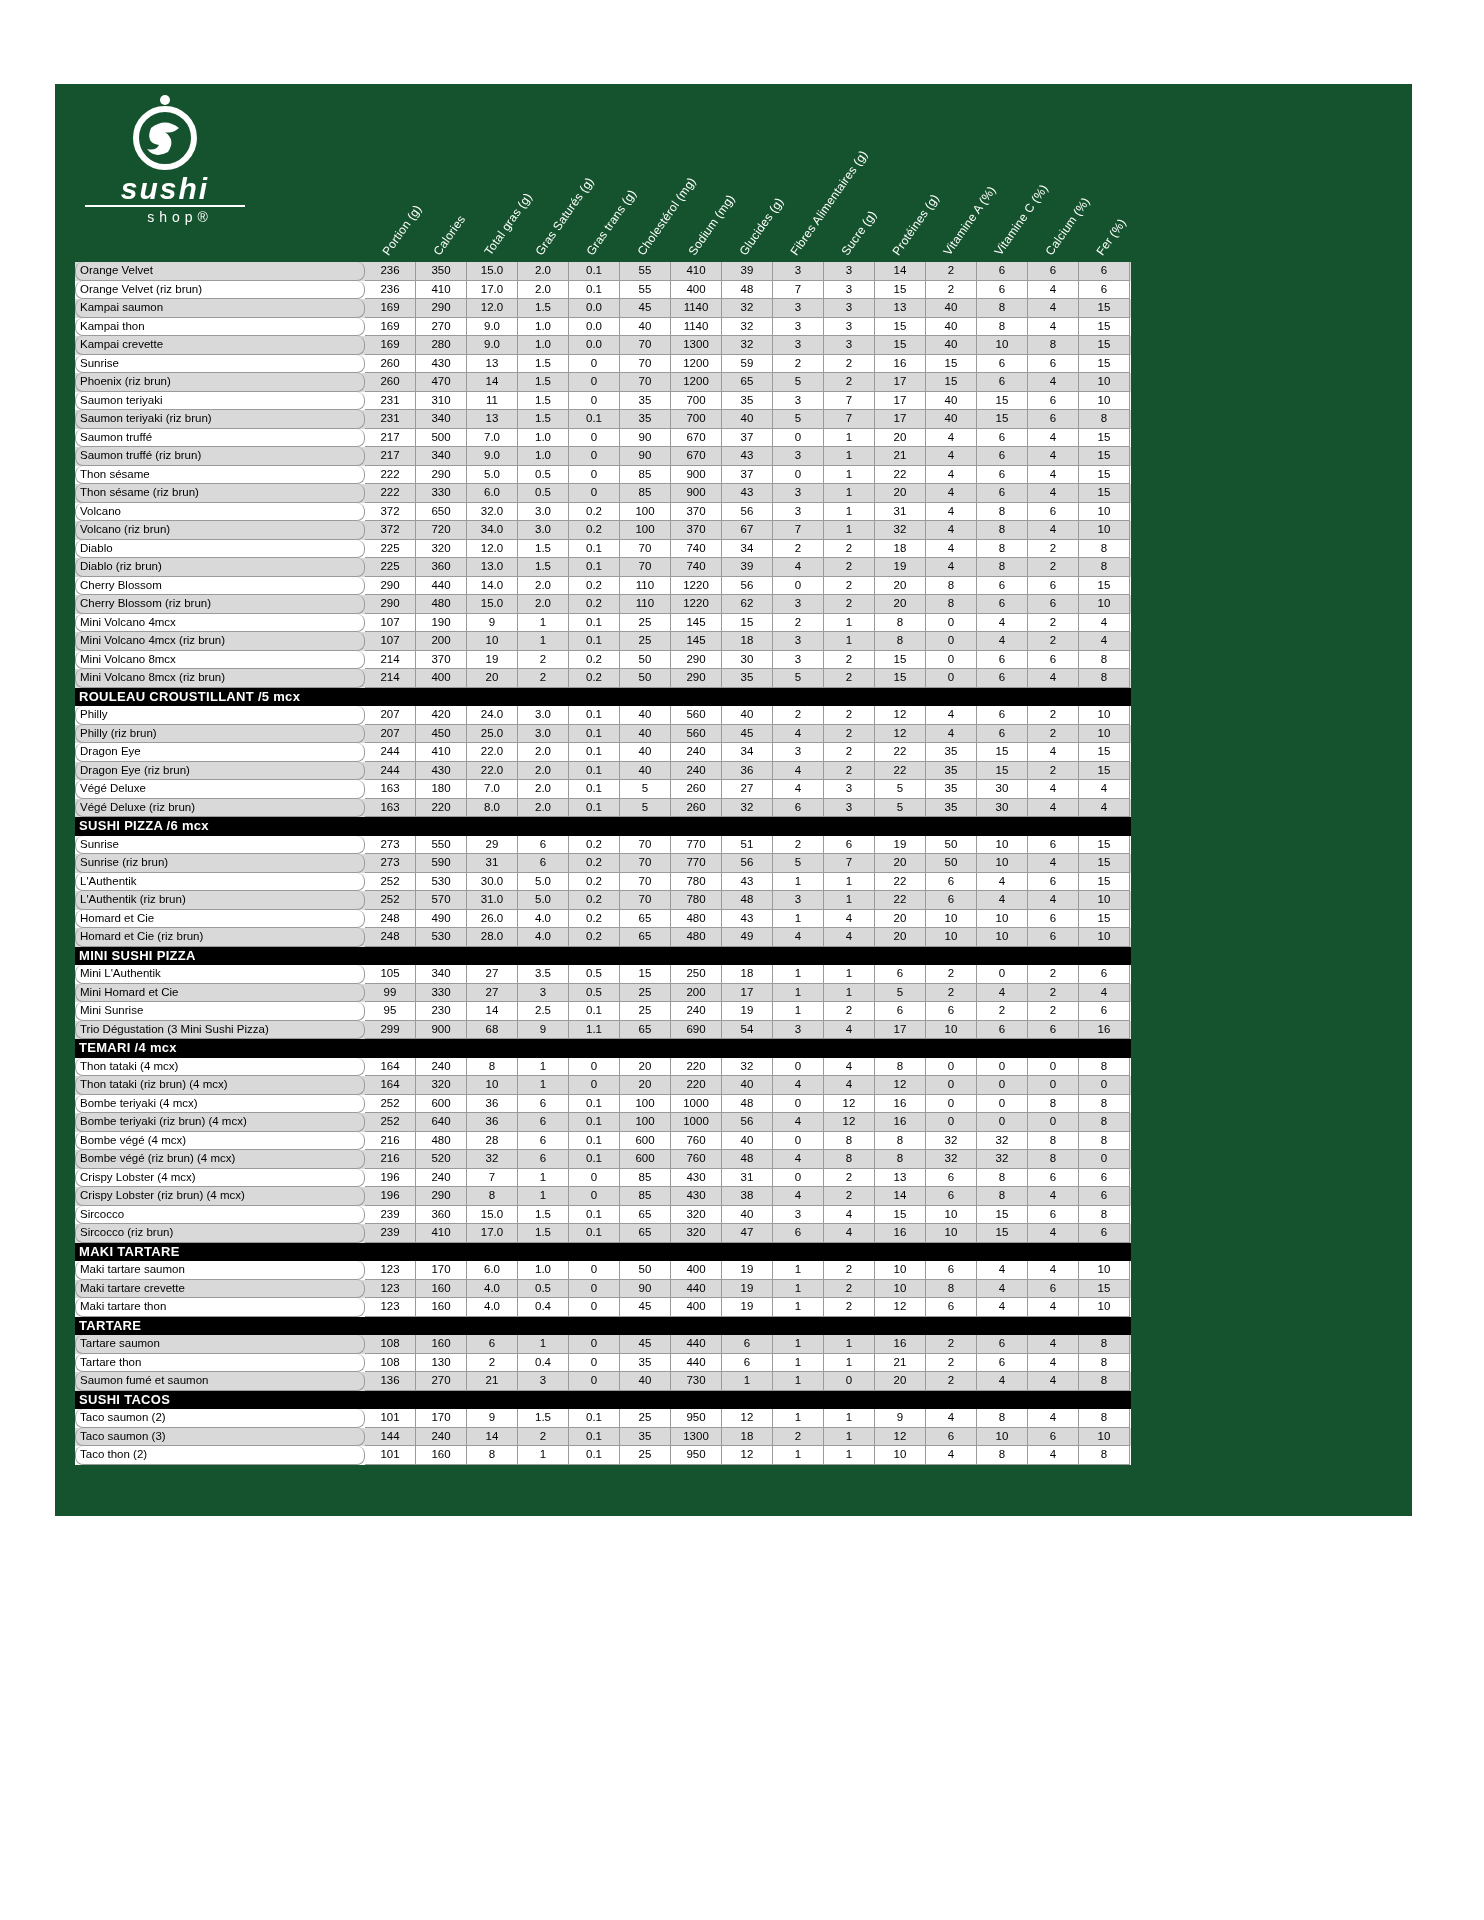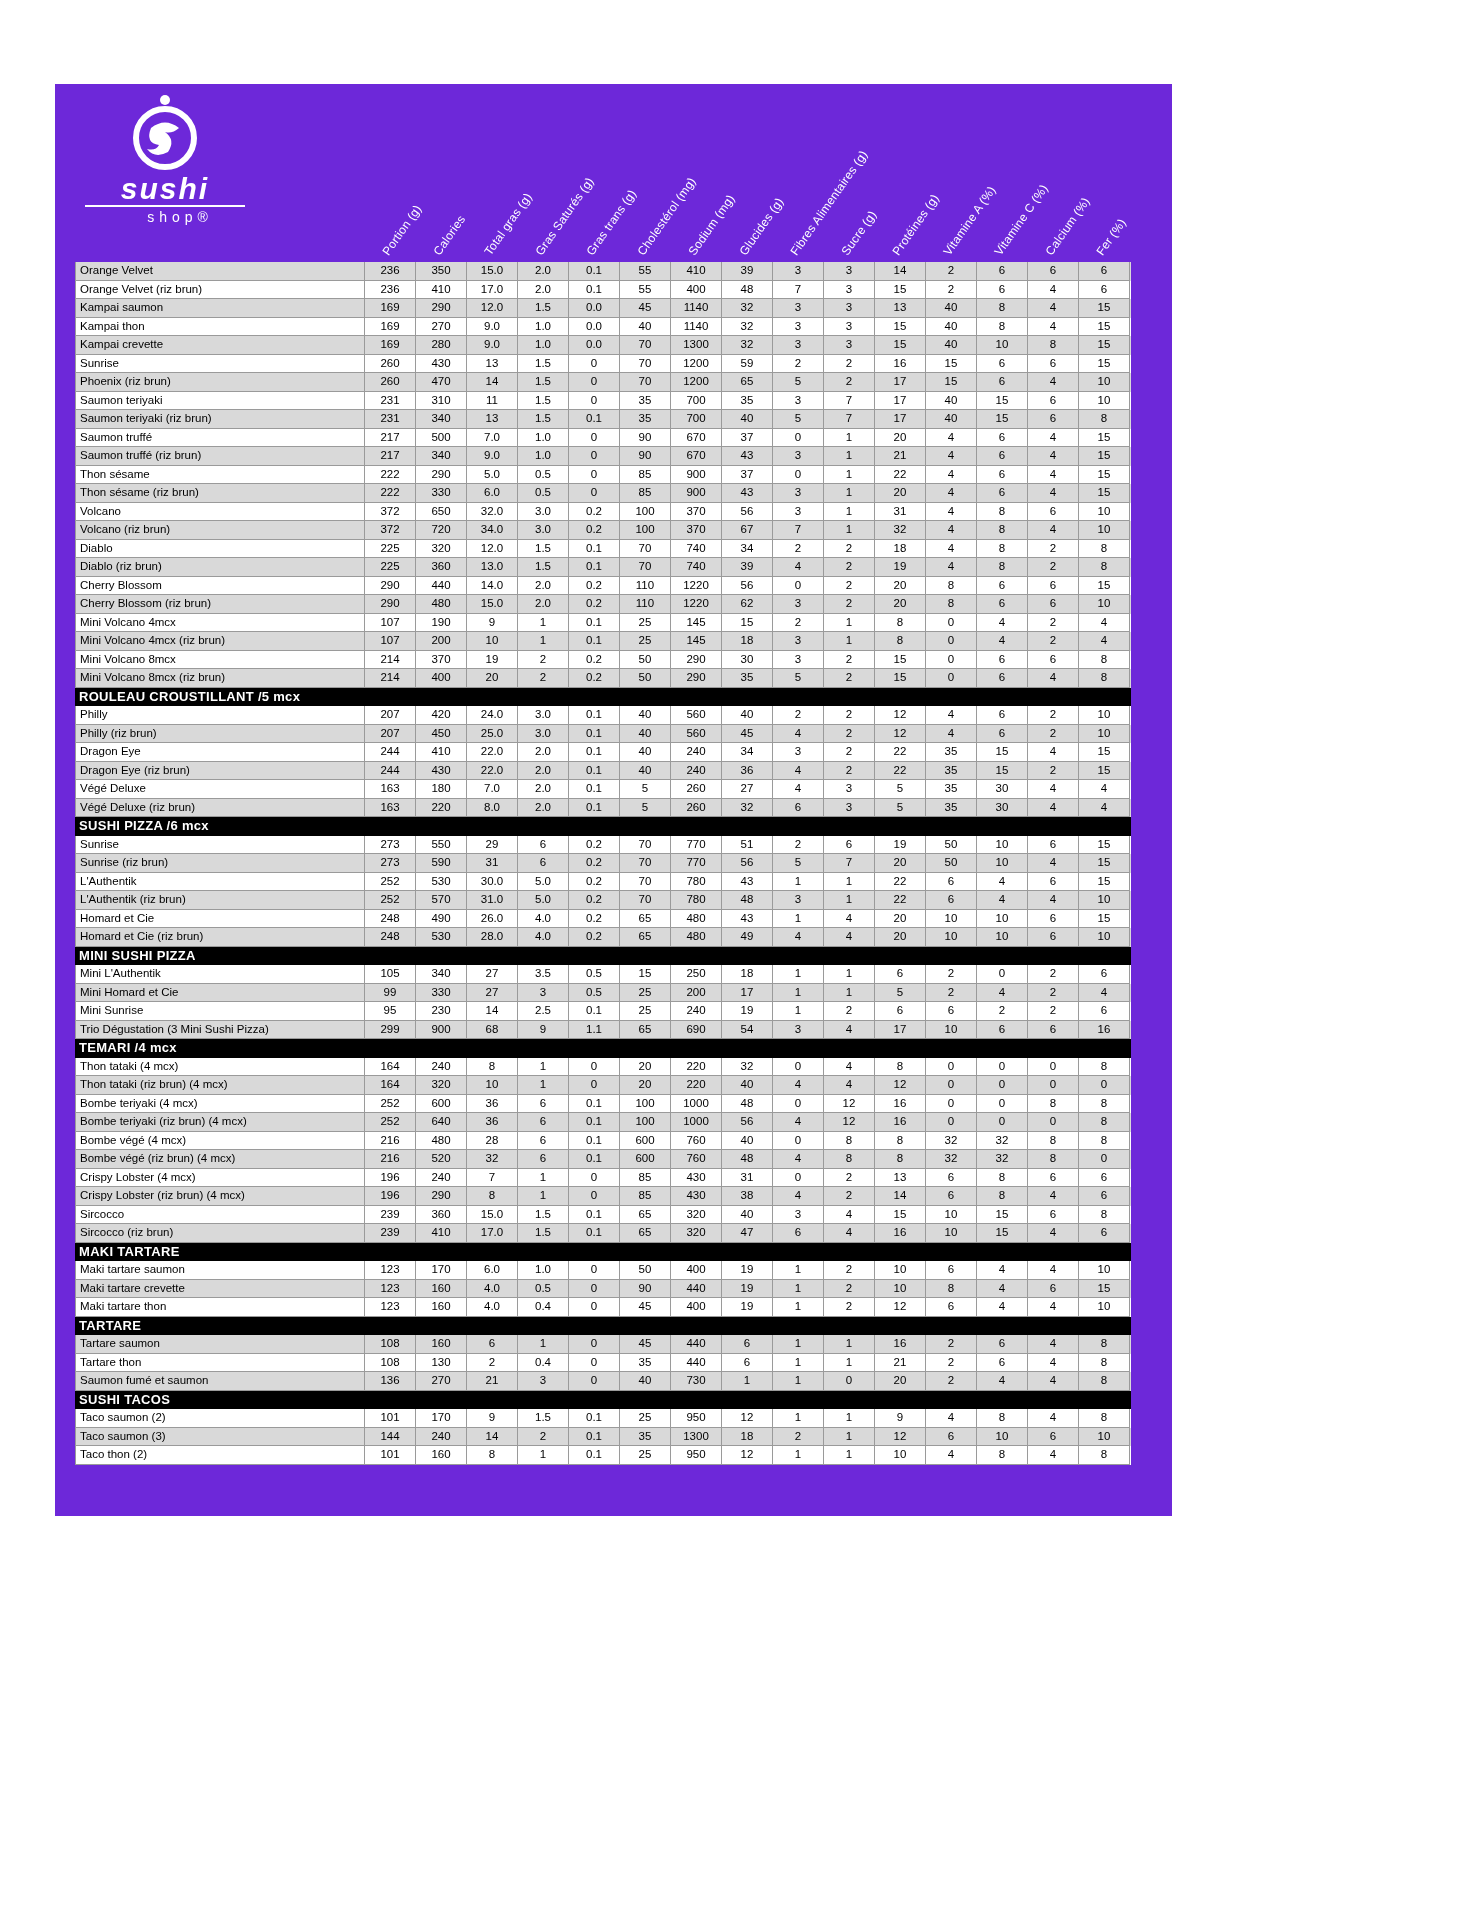--- a/index.html
+++ b/index.html
@@ -2,22 +2,22 @@
 <html><head>
 <meta charset="utf-8">
 <style>
   * { margin:0; padding:0; box-sizing:border-box; }
   html,body { background:#ffffff; }
   body {
     width:1484px; height:1920px; position:relative;
     font-family:"Liberation Sans", sans-serif; color:#000;
   }
   .panel {
-    position:absolute; left:55px; top:84px; width:1117px; height:1432px;
-    background:#6d28d9;
+    position:absolute; left:55px; top:84px; width:1357px; height:1432px;
+    background:#14532d;
   }
   
   .logo { position:absolute; left:30px; top:6px; width:160px; text-align:center; }
   .logo svg { display:block; margin:0 auto; }
   .brand1 {
     color:#fff; font-size:30px; font-weight:bold; font-style:italic;
     letter-spacing:2px; line-height:30px; border-bottom:2px solid #fff; padding-bottom:1px;
   }
   .brand2 { color:#fff; font-size:14px; letter-spacing:5px; text-align:center; padding-left:30px; margin-top:2px; }
   
@@ -30,21 +30,21 @@
   
   .table { position:absolute; left:20px; top:178px; width:1056px; }
   .data-row { display:grid; grid-template-columns:290px repeat(15, 51px); height:18.5px; }
   .data-row.shade { background:#d9d9d9; }
   .data-row.plain { background:#ffffff; }
   .cell {
     font-size:11.5px; line-height:17.5px; height:18.5px;
     border-right:1px solid #9a9a9a; border-bottom:1px solid #9a9a9a;
     overflow:hidden; white-space:nowrap;
   }
-  .cell.name { text-align:left; padding-left:4px; border-left:1px solid #9a9a9a; }
+  .cell.name { text-align:left; padding-left:4px; border-left:1px solid #9a9a9a;border-radius:8px; }
   .cell.num  { text-align:center; }
   .section-row {
     height:18.5px; line-height:18.5px; background:#000; color:#fff;
     font-size:13px; font-weight:bold; padding-left:4px; letter-spacing:0.3px;
     white-space:nowrap;
   }
 </style>
 </head>
 <body>
 

